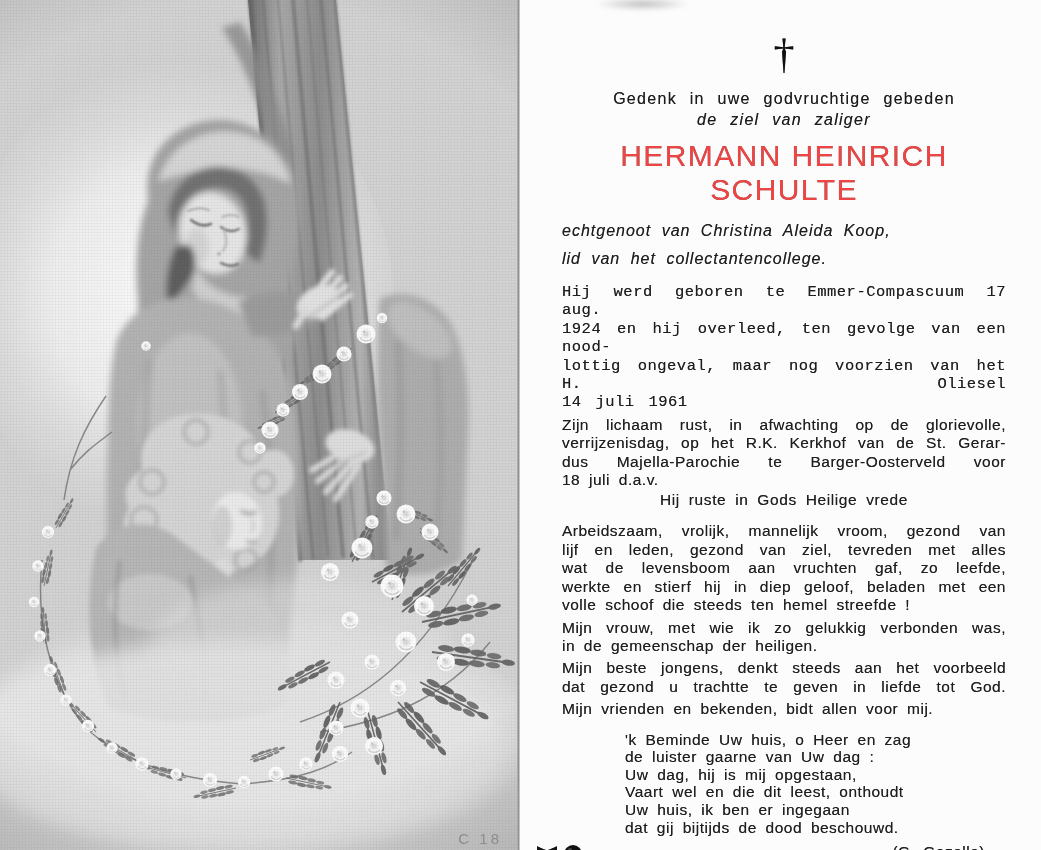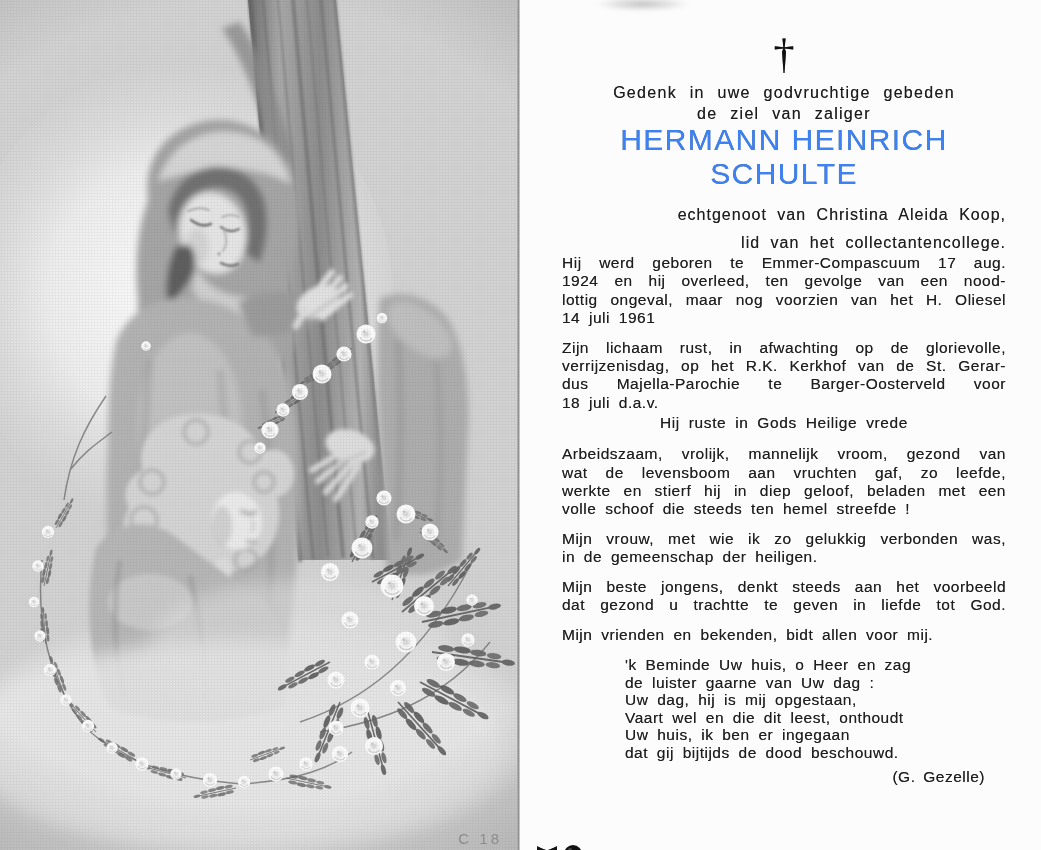--- a/index.html
+++ b/index.html
@@ -13,27 +13,27 @@
     background-size:3px 3px;}
   .fold{width:3px;flex:0 0 auto;background:linear-gradient(to right,#b9b9b9,#8d8d8d 55%,#e6e6e6);}
 
   
   .panel-right{position:relative;flex:1;background:#fcfcfc;box-sizing:border-box;
     padding:33px 35px 0 42px;color:#1e1e1e;text-shadow:0 0 .4px rgba(25,25,25,.65);}
   .smudge{position:absolute;top:-3px;left:75px;width:95px;height:14px;border-radius:50%;
     background:radial-gradient(ellipse at center,rgba(140,140,140,.55),rgba(140,140,140,0) 70%);
     filter:blur(2px);}
   .cross-glyph{text-align:center;font-family:"Liberation Serif",serif;font-size:42px;line-height:1;color:#101010;}
-  .intro{text-align:center;font-size:16px;letter-spacing:1.3px;word-spacing:7px;margin-top:9px;color:#1c1c1c;}
-  .intro2{margin-top:3px;}
-  .deceased-name{text-align:center;font-size:30px;font-weight:400;letter-spacing:1.4px;margin-top:0;color:#3b82f6;}
-  .sub{text-align:right;font-size:16px;letter-spacing:1px;word-spacing:5px;margin-top:15px;}
+  .intro{text-align:center;font-size:16px;letter-spacing:1.3px;word-spacing:7px;margin-top:15px;color:#1c1c1c;}
+  .intro2{margin-top:3px;font-style:italic;}
+  .deceased-name{text-align:center;font-size:30px;font-weight:400;letter-spacing:1.4px;margin-top:10px;color:#ef4444;}
+  .sub{text-align:left;font-size:16px;letter-spacing:1px;word-spacing:5px;margin-top:15px;font-style:italic;}
   .sub2{margin-top:10px;}
-  .para{margin-top:11px;font-size:15.5px;line-height:18.4px;letter-spacing:.5px;word-spacing:4px;}
-  .para.first{margin-top:2px;}
+  .para{margin-top:4px;font-size:15.5px;line-height:18.4px;letter-spacing:.5px;word-spacing:4px;}
+  .para.first{margin-top:15px;font-family:Liberation Mono, monospace;}
   .para.p3{margin-top:13px;}
   .jl{text-align:justify;text-align-last:justify;}
   .ll{text-align:left;}
   .center-line{text-align:center;margin-top:2px;font-size:15.5px;letter-spacing:.6px;word-spacing:4px;}
   .poem{margin:12px 0 0 63px;font-size:15.5px;line-height:17.6px;letter-spacing:.5px;word-spacing:4px;}
   .attribution{text-align:right;padding-right:21px;margin-top:7px;font-size:15.5px;letter-spacing:.5px;word-spacing:3px;}
   .pmarks{position:absolute;left:15px;bottom:0;width:70px;height:10px;overflow:hidden;}
 </style>
 </head>
 <body>
@@ -325,20 +325,21 @@
       <div class="jl">Zijn lichaam rust, in afwachting op de glorievolle,</div>
       <div class="jl">verrijzenisdag, op het R.K. Kerkhof van de St. Gerar-</div>
       <div class="jl">dus Majella-Parochie te Barger-Oosterveld voor</div>
       <div class="ll">18 juli d.a.v.</div>
     </div>
 
     <div class="center-line">Hij ruste in Gods Heilige vrede</div>
 
     <div class="para p3">
       <div class="jl">Arbeidszaam, vrolijk, mannelijk vroom, gezond van</div>
+      <div class="jl">lijf en leden, gezond van ziel, tevreden met alles</div>
       <div class="jl">wat de levensboom aan vruchten gaf, zo leefde,</div>
       <div class="jl">werkte en stierf hij in diep geloof, beladen met een</div>
       <div class="ll">volle schoof die steeds ten hemel streefde !</div>
     </div>
 
     <div class="para">
       <div class="jl">Mijn vrouw, met wie ik zo gelukkig verbonden was,</div>
       <div class="ll">in de gemeenschap der heiligen.</div>
     </div>
 

